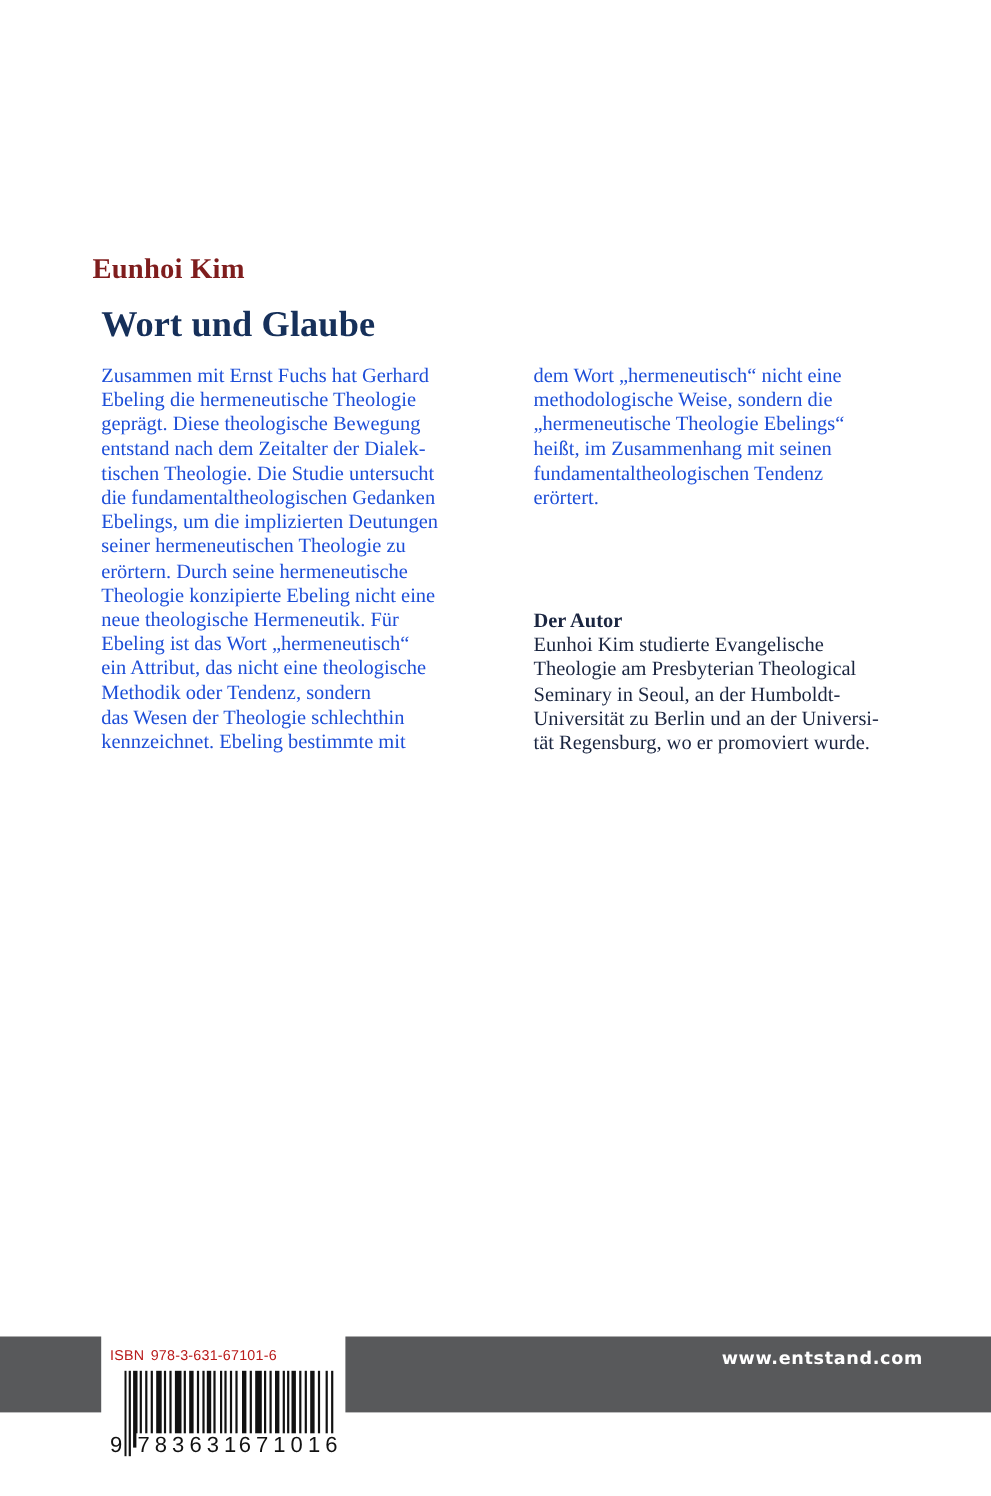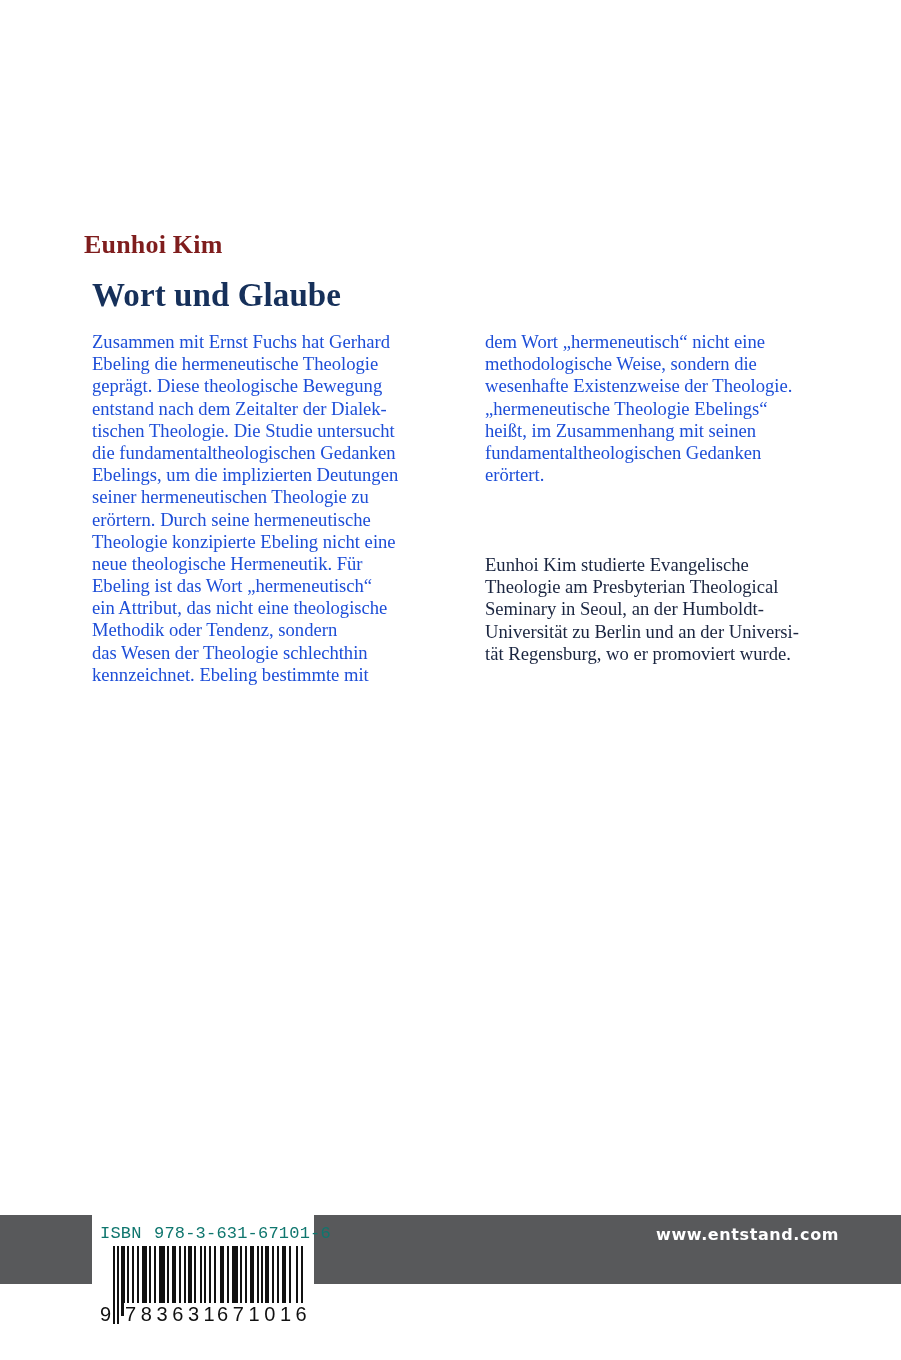--- a/index.html
+++ b/index.html
@@ -12,22 +12,22 @@
   .col-left { left:92px; top:331px; }
   .col-right { left:485px; top:331px; }
   .author-bio { position:absolute; left:485px; top:554px; font-size:18.6px; line-height:22.2px; color:#1a2540; white-space:nowrap; }
   .author-bio .heading { font-weight:bold; display:block; height:22.2px; }
   .author-bio .line { display:block; height:22.2px; }
   .band { position:absolute; top:1215px; height:69px; background:#58595b; }
   .band-left { left:0; width:92px; }
   .band-right { left:314px; width:587px; }
   .url { position:absolute; right:62px; top:1225px; color:#ffffff; font-family:"DejaVu Sans","Liberation Sans", sans-serif;
          font-size:16px; font-weight:bold; letter-spacing:0.6px; }
-  .isbn-text { position:absolute; left:100px; top:1224px; font-family:Liberation Mono, monospace;
-               font-size:17px; color:#0f766e; letter-spacing:0.2px; word-spacing:2px; }
+  .isbn-text { position:absolute; left:100px; top:1224px; font-family:Liberation Sans, sans-serif;
+               font-size:13px; color:#b91c1c; letter-spacing:0.2px; word-spacing:2px; }
   .barcode { position:absolute; left:113px; top:1246px; width:192px; height:78px; }
   .barcode-digits { position:absolute; top:1303px; font-family:"Liberation Sans","DejaVu Sans", sans-serif;
                     font-size:20px; color:#111; background:#fff; letter-spacing:4.6px; line-height:22px; }
   .d-first { left:100px; background:transparent; }
   .d-left { left:124px; padding:0 1px; }
   .d-right { left:216px; padding:0 1px; }
 </style>
 </head>
 <body>
 
@@ -49,28 +49,28 @@
   <span class="line">Ebeling ist das Wort „hermeneutisch“</span>
   <span class="line">ein Attribut, das nicht eine theologische</span>
   <span class="line">Methodik oder Tendenz, sondern</span>
   <span class="line">das Wesen der Theologie schlechthin</span>
   <span class="line">kennzeichnet. Ebeling bestimmte mit</span>
 </div>
 
 <div class="col col-right">
   <span class="line">dem Wort „hermeneutisch“ nicht eine</span>
   <span class="line">methodologische Weise, sondern die</span>
-  <span class="line">wesenhafte Existenzweise der Theologie.</span>
   <span class="line">„hermeneutische Theologie Ebelings“</span>
   <span class="line">heißt, im Zusammenhang mit seinen</span>
-  <span class="line">fundamentaltheologischen Gedanken</span>
+  <span class="line">fundamentaltheologischen Tendenz</span>
   <span class="line">erörtert.</span>
 </div>
 
 <div class="author-bio">
+  <span class="heading">Der Autor</span>
   <span class="line">Eunhoi Kim studierte Evangelische</span>
   <span class="line">Theologie am Presbyterian Theological</span>
   <span class="line">Seminary in Seoul, an der Humboldt-</span>
   <span class="line">Universität zu Berlin und an der Universi-</span>
   <span class="line">tät Regensburg, wo er promoviert wurde.</span>
 </div>
 
 <div class="band band-left"></div>
 <div class="band band-right"></div>
 <div class="url">www.entstand.com</div>

